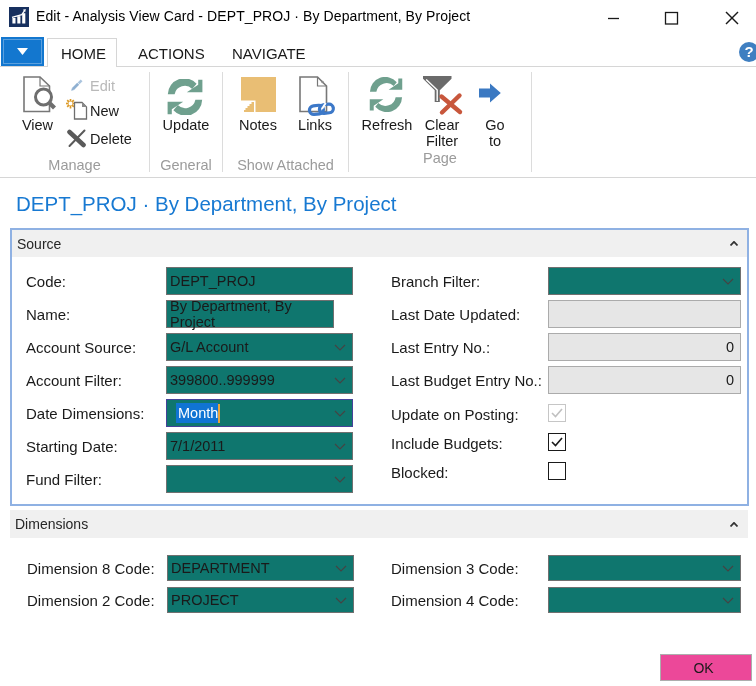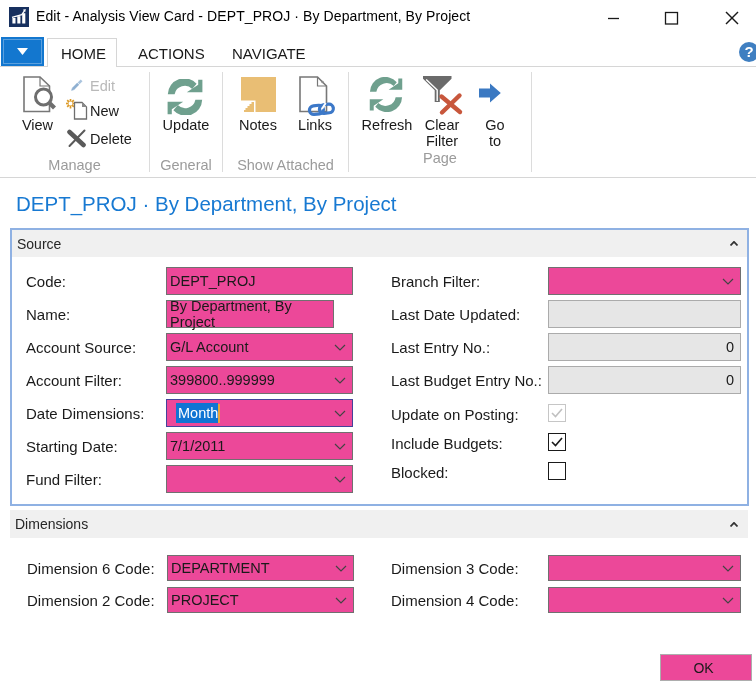--- a/index.html
+++ b/index.html
@@ -1,20 +1,20 @@
 <!DOCTYPE html>
 <html><head>
 <meta charset="utf-8">
 <style>
   * { margin:0; padding:0; box-sizing:border-box; }
   html,body { width:756px; height:686px; background:#fff; font-family:"Liberation Sans",sans-serif; }
   #win { position:relative; width:756px; height:686px; background:#fff; overflow:hidden; }
   .abs { position:absolute; }
   .lbl { position:absolute; font-size:15px; color:#1a1a1a; white-space:nowrap; }
-  .inp { position:absolute; border:1px solid #707070; background:#ec4899; font-size:14.5px; color:#1a1a1a;
+  .inp { position:absolute; border:1px solid #707070; background:#0f766e; font-size:14.5px; color:#1a1a1a;
          display:flex; align-items:center; padding-left:3px; }
   .dis { background:#e6e6e6; border:1px solid #ababab; }
   .chev { position:absolute; right:6px; top:50%; margin-top:-3px; }
   .cb { position:absolute; width:18px; height:18px; border:1px solid #1a1a1a; background:#fff; }
   .riblbl { position:absolute; text-align:center; font-size:14.5px; color:#1a1a1a; line-height:16px; }
 </style>
 </head>
 <body>
 <div id="win">
 
@@ -227,21 +227,21 @@
   </div>
   <div class="cb" style="left:548px;top:462px;"></div>
 
   <div class="abs" style="left:10px;top:510px;width:738px;height:28px;background:#f0f0f0;">
     <span style="position:absolute;left:5px;top:6px;font-size:14px;color:#262626;">Dimensions</span>
     <svg class="abs" style="right:10px;top:12px" width="8" height="5" viewBox="0 0 8 5">
         <path d="M0.5 4.5 L4 0.8 L7.5 4.5" fill="none" stroke="#333" stroke-width="1.7"></path>
       </svg>
   </div>
 
-  <div class="lbl" style="left:27px;top:560px;">Dimension 6 Code:</div>
+  <div class="lbl" style="left:27px;top:560px;">Dimension 8 Code:</div>
   <div class="lbl" style="left:27px;top:592px;">Dimension 2 Code:</div>
   <div class="lbl" style="left:391px;top:560px;">Dimension 3 Code:</div>
   <div class="lbl" style="left:391px;top:592px;">Dimension 4 Code:</div>
 
   <div class="inp" style="left:167px;top:555px;width:187px;height:26px;">DEPARTMENT
     <svg class="chev" width="12" height="7" viewBox="0 0 12 7">
         <path d="M1 1 L6 6 L11 1" fill="none" stroke="#444" stroke-width="1.2"></path>
       </svg></div>
   <div class="inp" style="left:167px;top:587px;width:187px;height:26px;">PROJECT
     <svg class="chev" width="12" height="7" viewBox="0 0 12 7">

